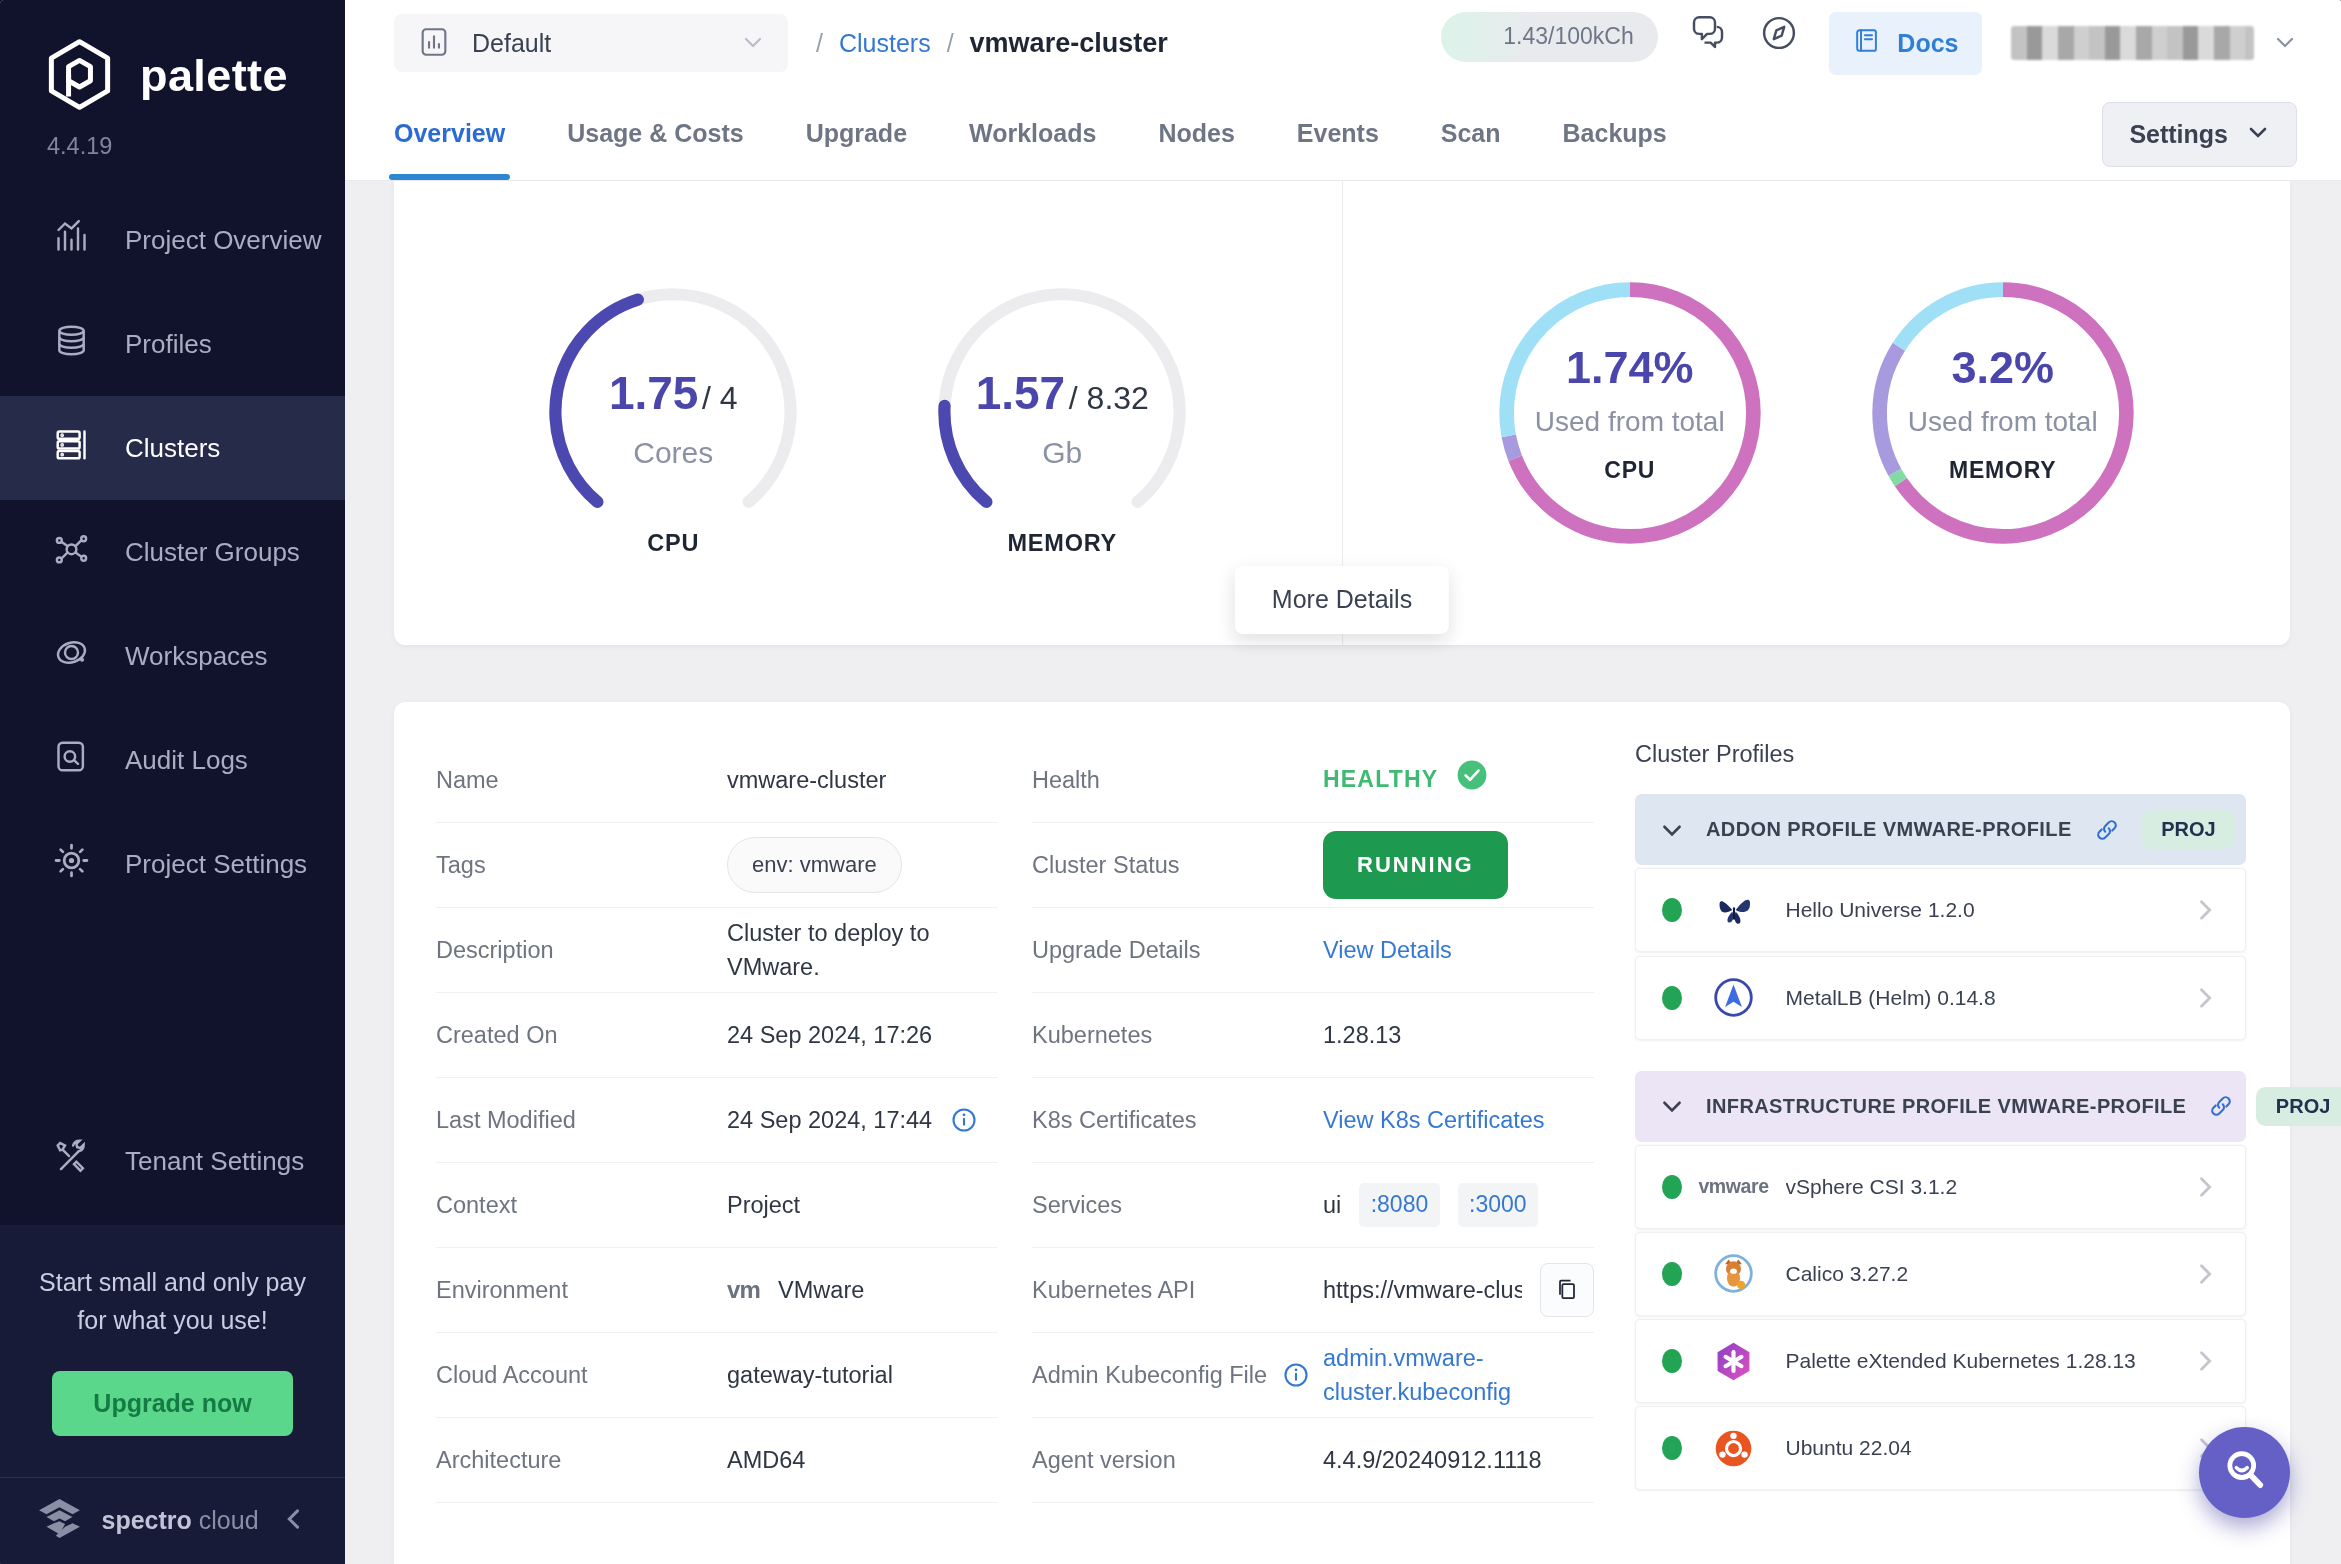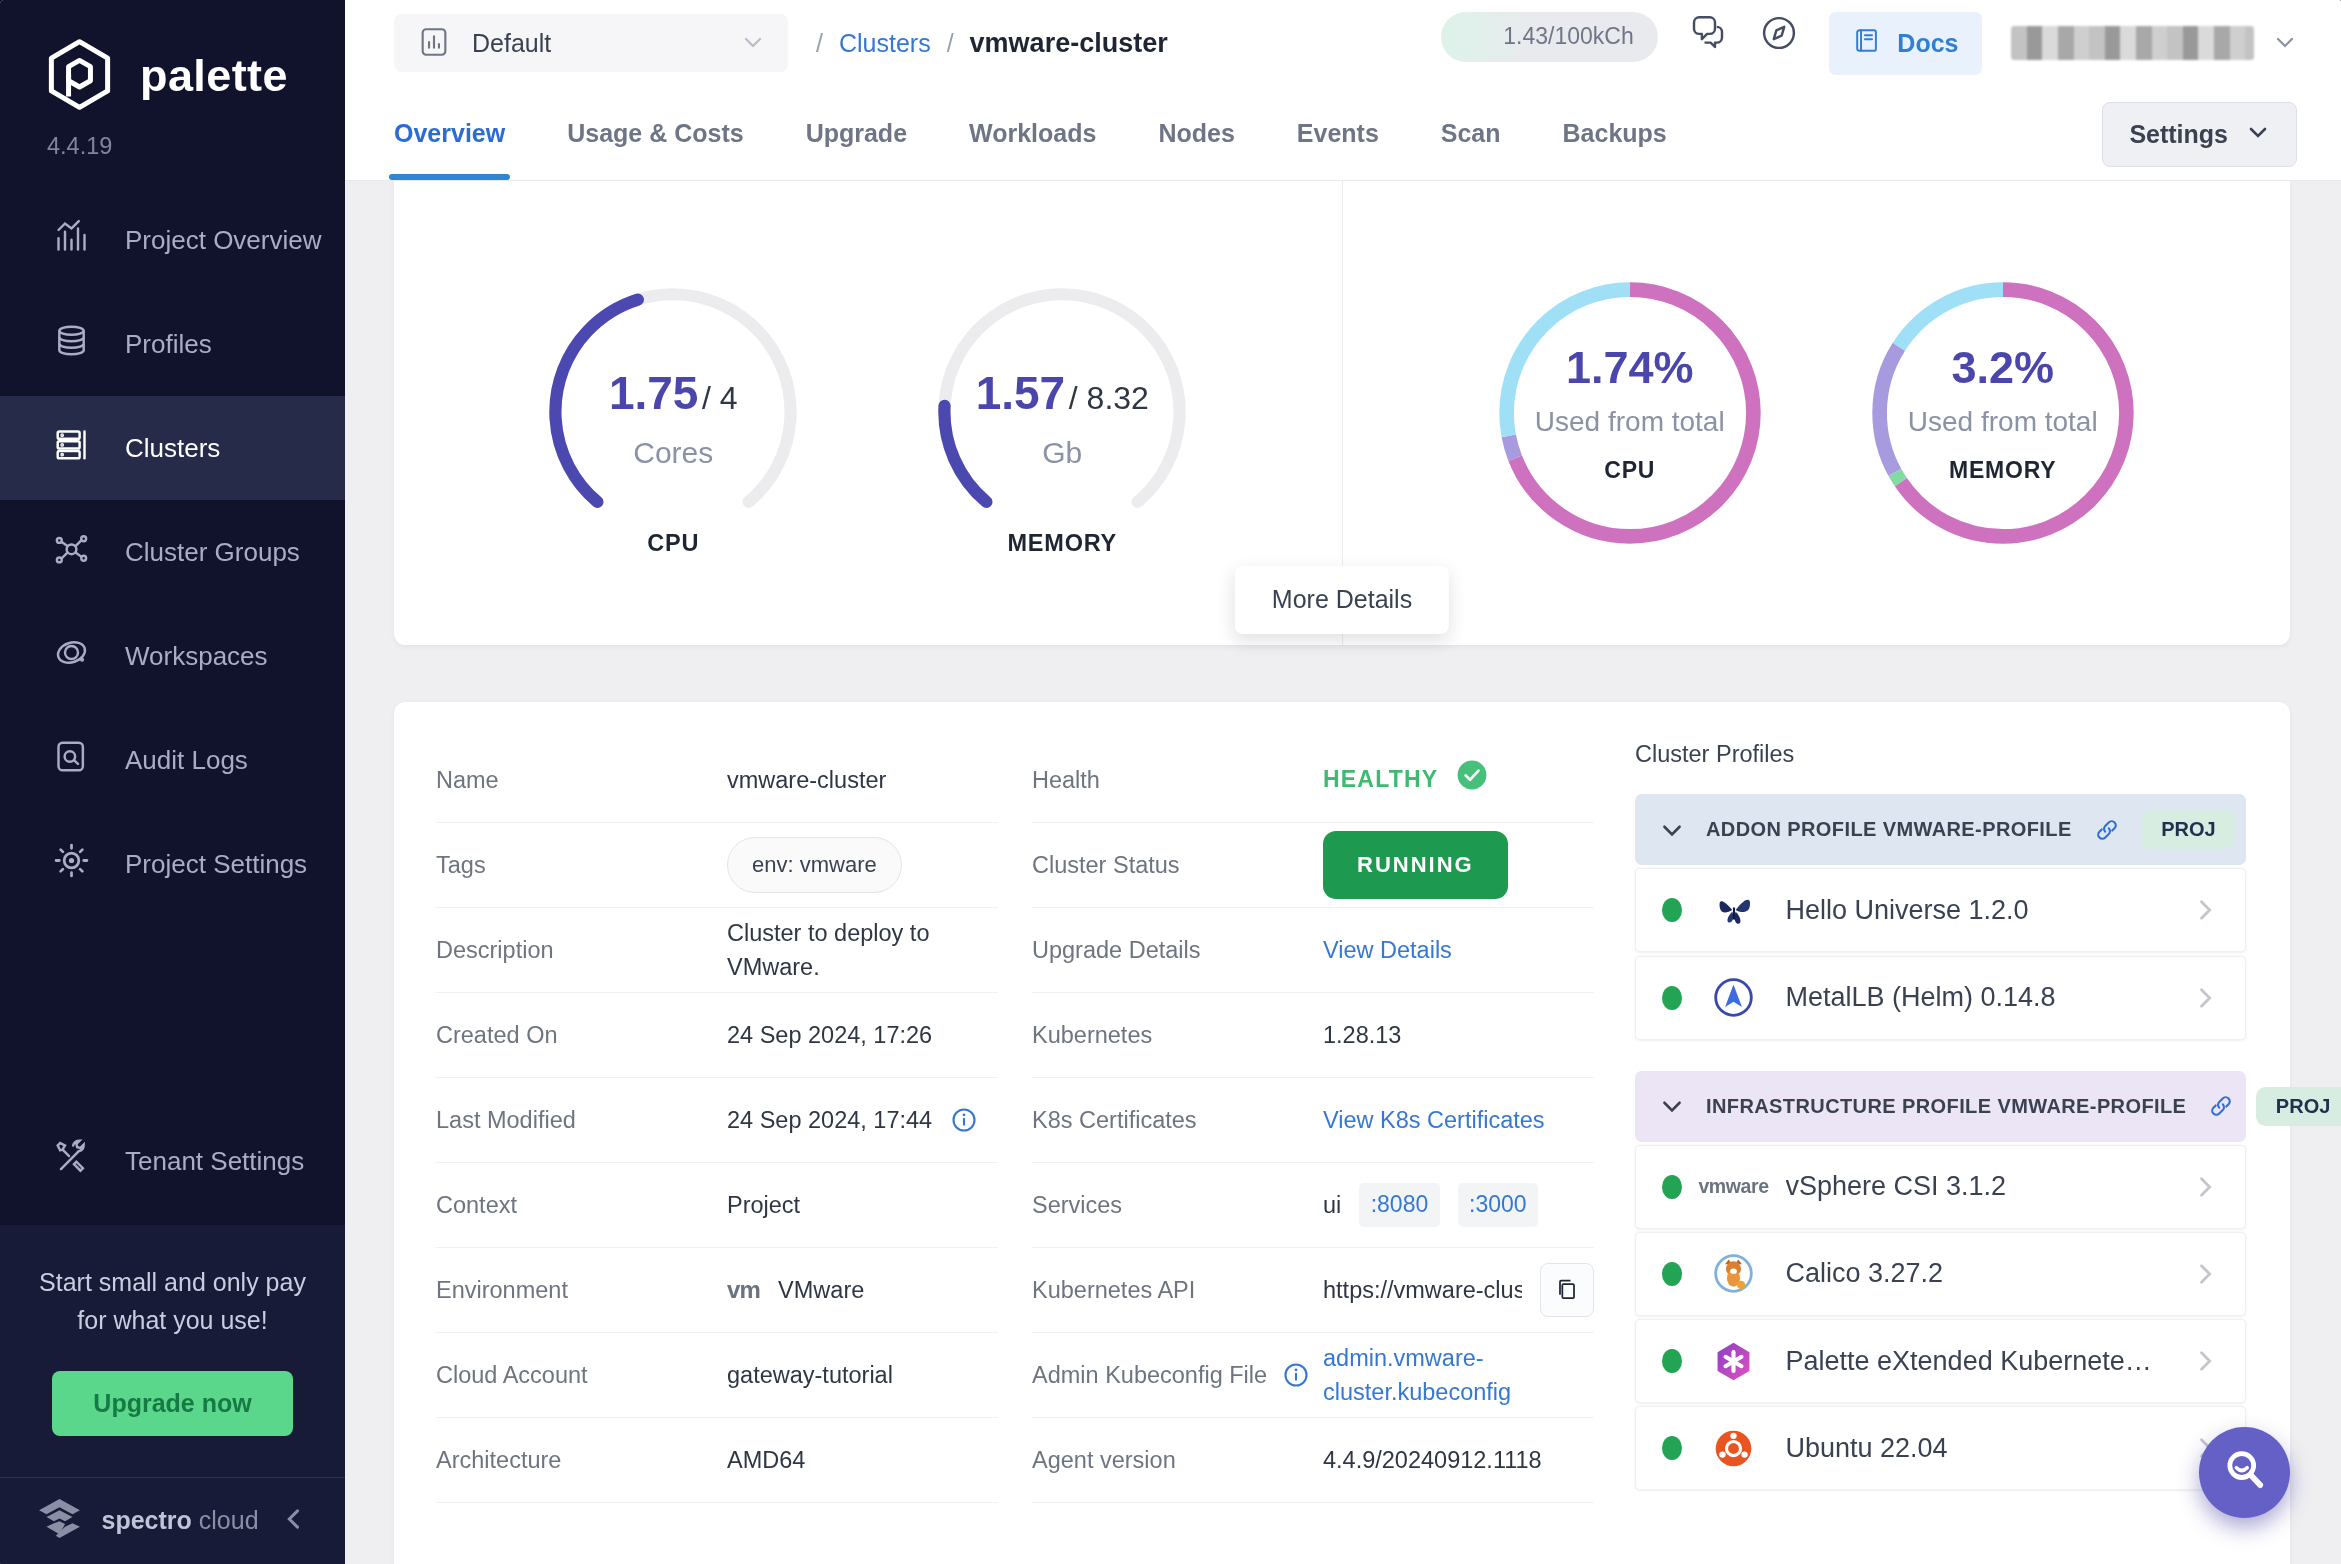--- a/index.html
+++ b/index.html
@@ -95,21 +95,21 @@
   .pgroup-head { height:71px; border-radius:6.5px; display:flex; align-items:center; gap:21px; padding:0 24px; cursor:pointer; }
   .pgroup.addon .pgroup-head { background:#DEE7F1; }
   .pgroup.infrastructure .pgroup-head { background:#ECE5F5; }
   .pg-chev { color:#3A4252; display:flex; }
   .pgroup-title { font-size:20px; font-weight:700; color:#3A4252; letter-spacing:0.4px; white-space:nowrap; }
   .link-ic { color:#2F6FD6; display:flex; }
   .badge { background:#D8EDE2; color:#22304E; font-weight:700; font-size:20px; border-radius:9.7px; padding:8px 19.5px; }
   .pitem { background:#fff; display:flex; align-items:center; gap:26px; height:84px; padding:0 26px; border-radius:4.9px; margin-top:3.2px; border:0.8px solid #F0F0F3; box-shadow:0 0.8px 2.4px rgba(16,24,40,.07); cursor:pointer; }
   .dot { width:19.5px; height:24px; border-radius:50%; background:#23A455; flex:none; }
   .pitem-icon { width:52px; display:flex; justify-content:center; flex:none; }
-  .pitem-name { font-size:27px; color:#3A4252; flex:1; min-width:0; white-space:nowrap; overflow:hidden; text-overflow:ellipsis; }
+  .pitem-name { font-size:21px; color:#3A4252; flex:1; min-width:0; white-space:nowrap; overflow:hidden; text-overflow:ellipsis; }
   .pchev { color:#C3C6CE; display:flex; }
 
   .fab { position:absolute; right:52px; bottom:47px; width:91px; height:91px; border-radius:50%; background:#6460C6; display:flex; align-items:center; justify-content:center; box-shadow:0 9.7px 21px rgba(70,66,160,.45); cursor:pointer; }
 
   .vm-logo { font-weight:700; color:#6B7280; font-size:24px; letter-spacing:-0.8px; }
   .vmware-word { font-weight:700; color:#6B7280; font-size:19.5px; letter-spacing:-0.4px; }
 </style>
 </head>
 <body>
 

